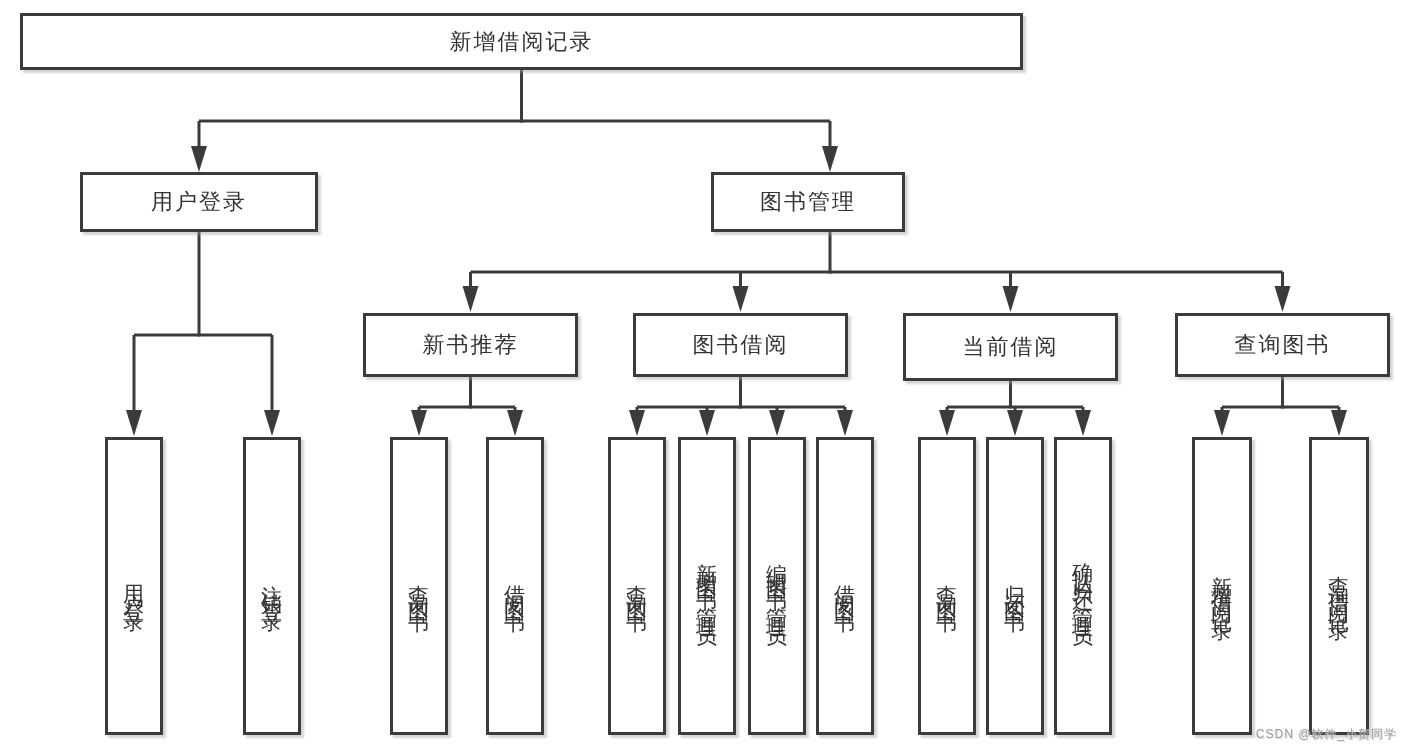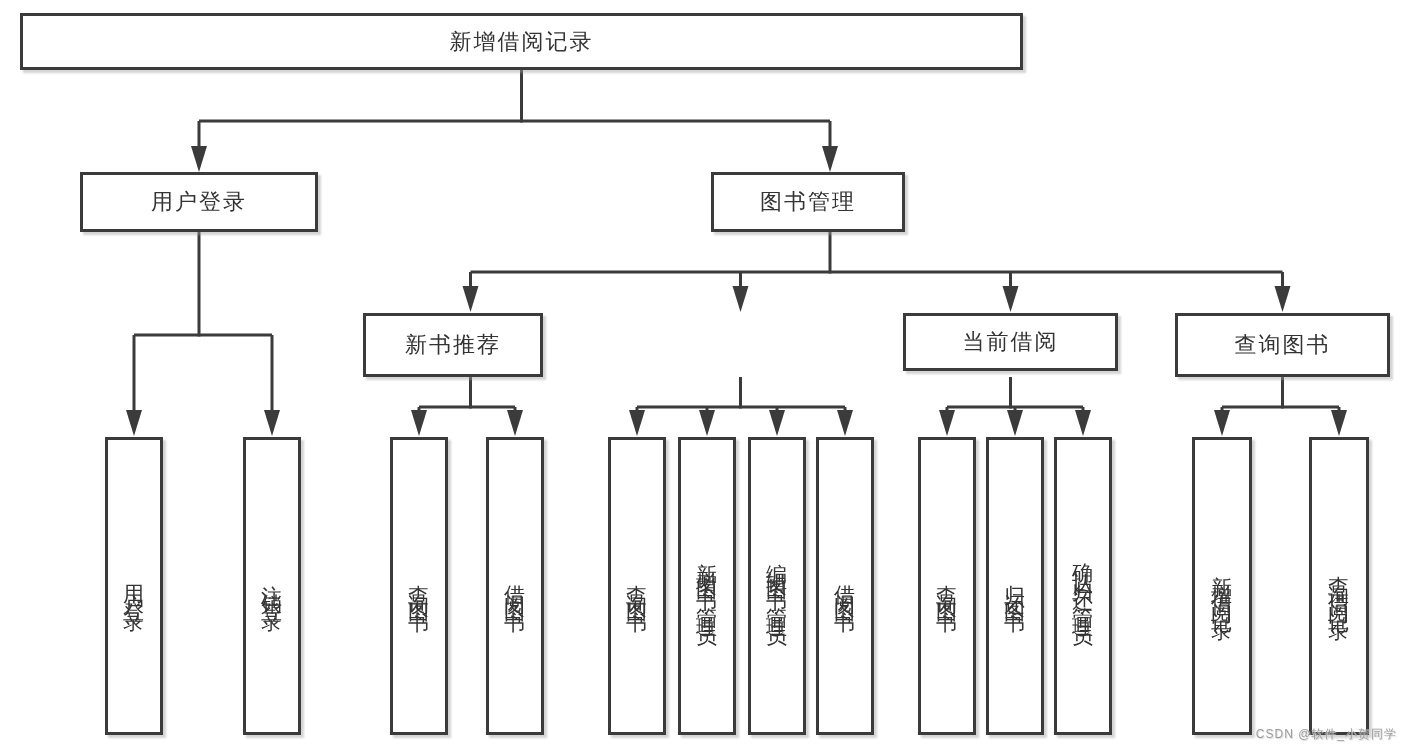--- a/index.html
+++ b/index.html
@@ -124,24 +124,27 @@
     <span class="hlabel">新增借阅记录</span>
   </div>
 
   <div class="box" style="left:80px;top:172px;width:238px;height:60px">
     <span class="hlabel">用户登录</span>
   </div>
   <div class="box" style="left:711px;top:172px;width:194px;height:60px">
     <span class="hlabel">图书管理</span>
   </div>
 
-  <div class="box" style="left:363px;top:313px;width:180px;height:64px">
+  <div class="box" style="left:363px;top:313px;width:215px;height:64px">
     <span class="hlabel">新书推荐</span>
   </div>
-  <div class="box" style="left:903px;top:313px;width:215px;height:58px">
+  <div class="box" style="left:633px;top:313px;width:215px;height:64px">
+    <span class="hlabel">图书借阅</span>
+  </div>
+  <div class="box" style="left:903px;top:313px;width:215px;height:68px">
     <span class="hlabel">当前借阅</span>
   </div>
   <div class="box" style="left:1175px;top:313px;width:215px;height:64px">
     <span class="hlabel">查询图书</span>
   </div>
 
   <div class="box" style="left:105px;top:437px;width:58px;height:298px">
     <span class="vtext">用户登录</span>
   </div>
   <div class="box" style="left:243px;top:437px;width:58px;height:298px">

